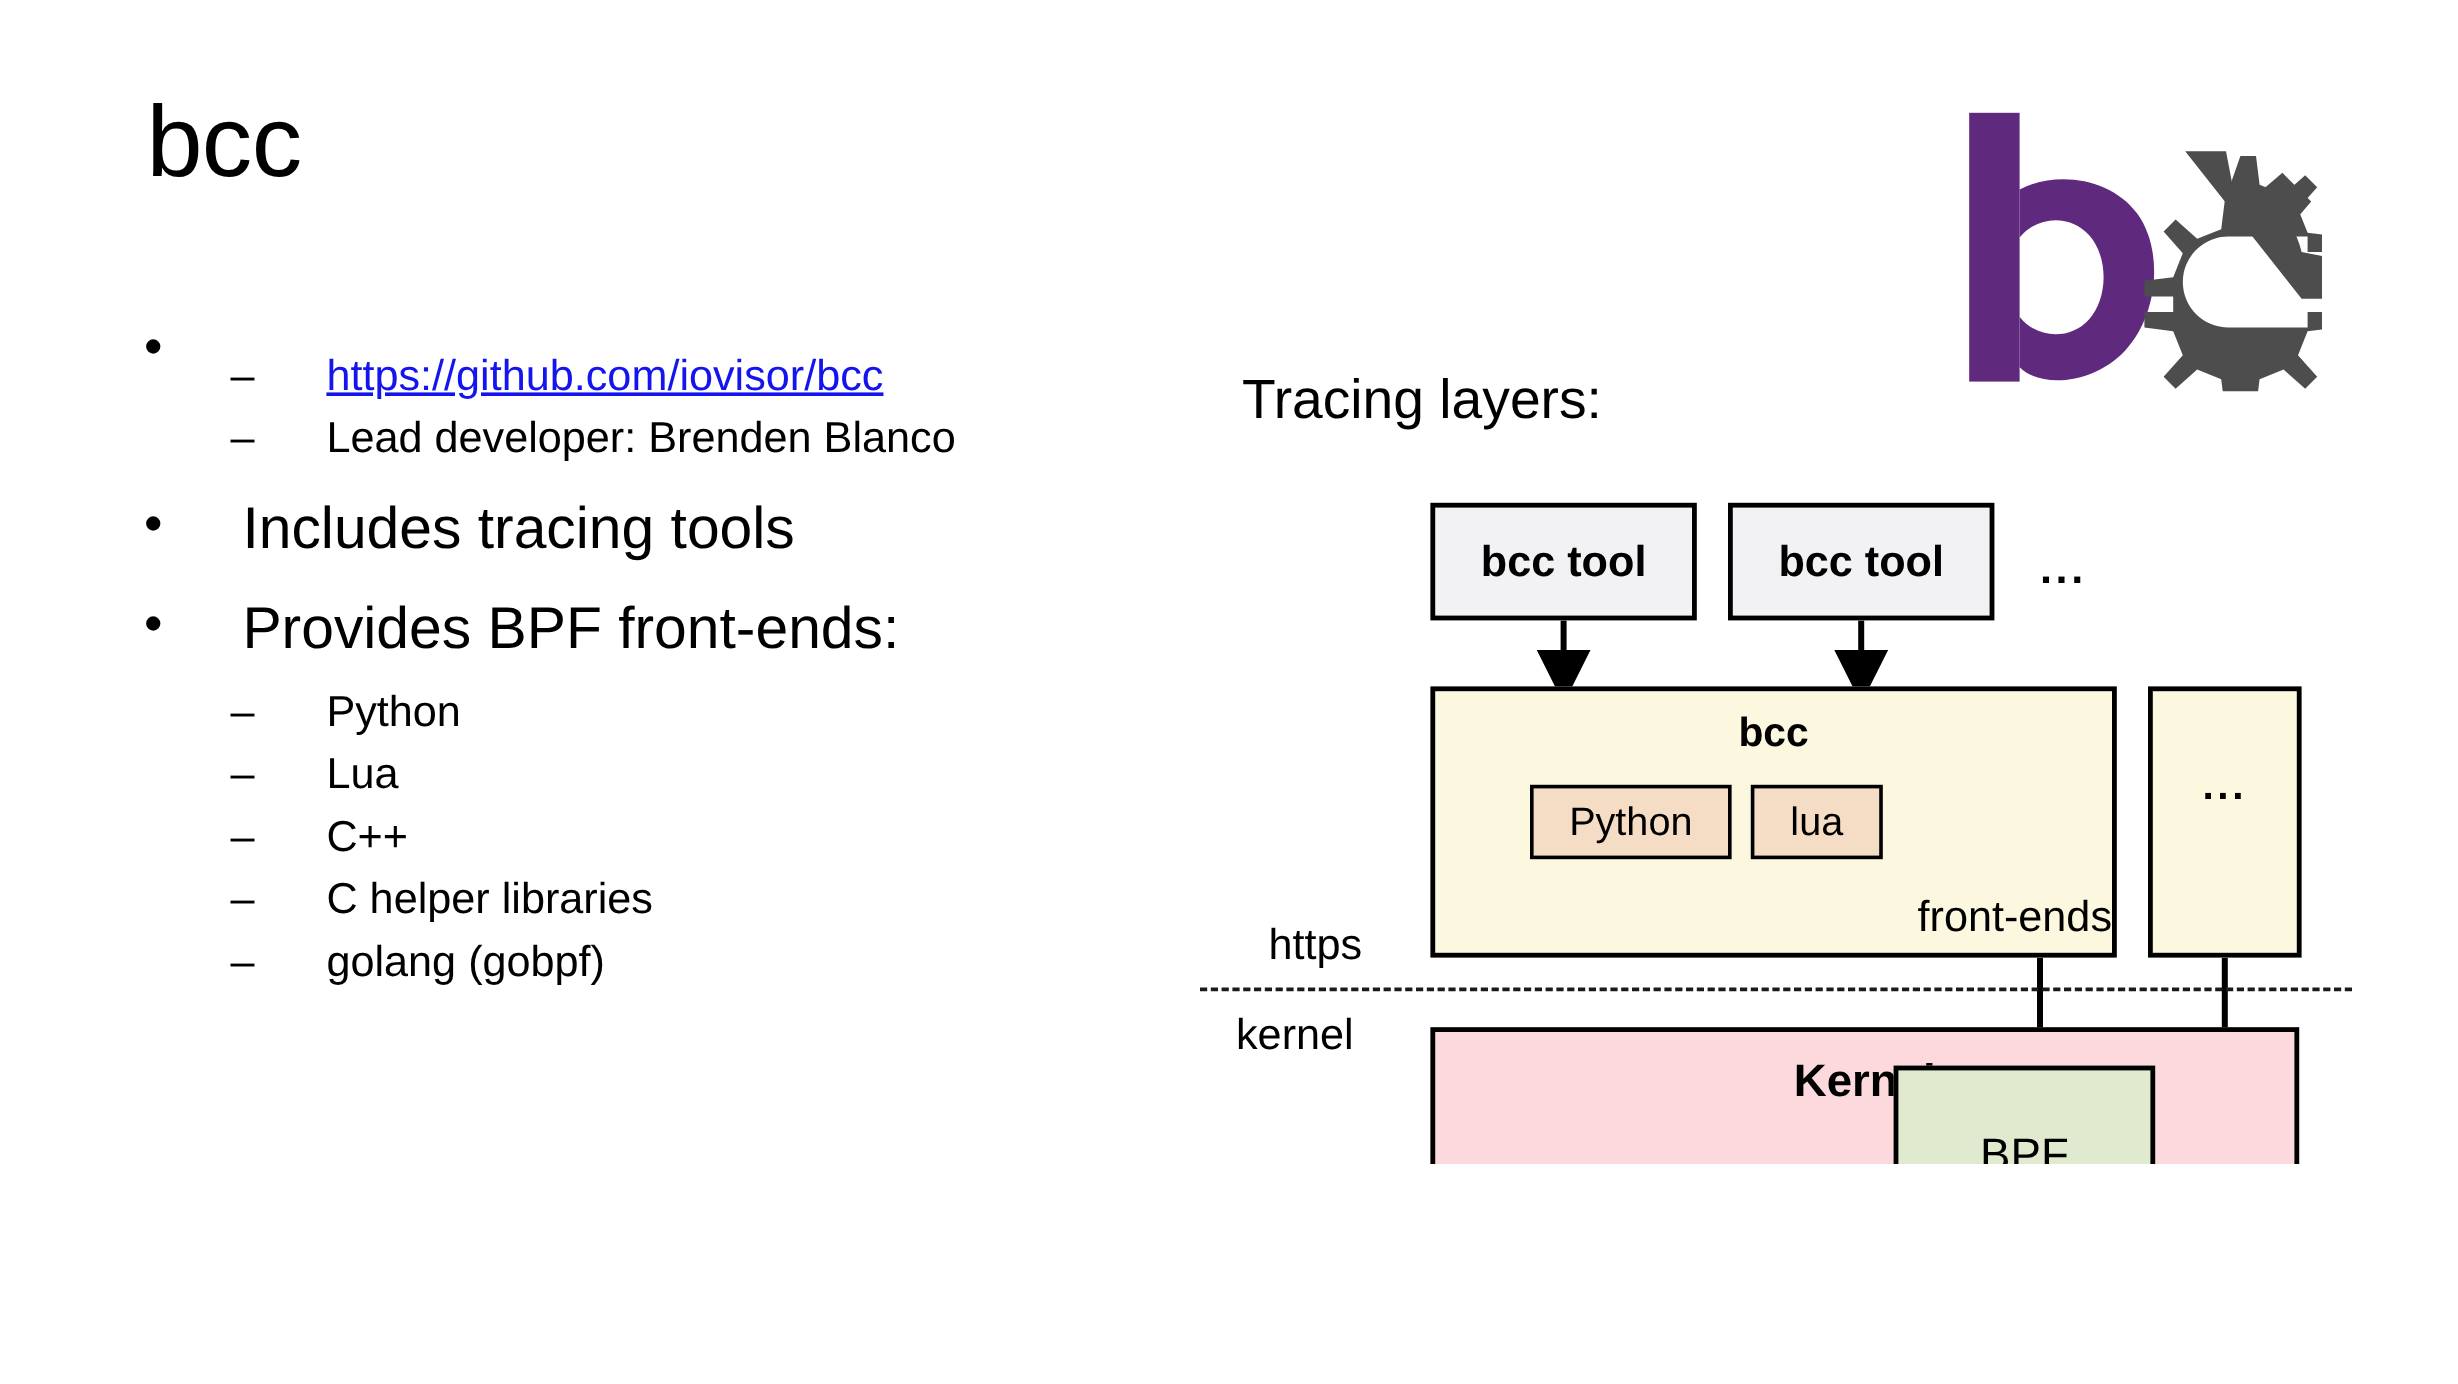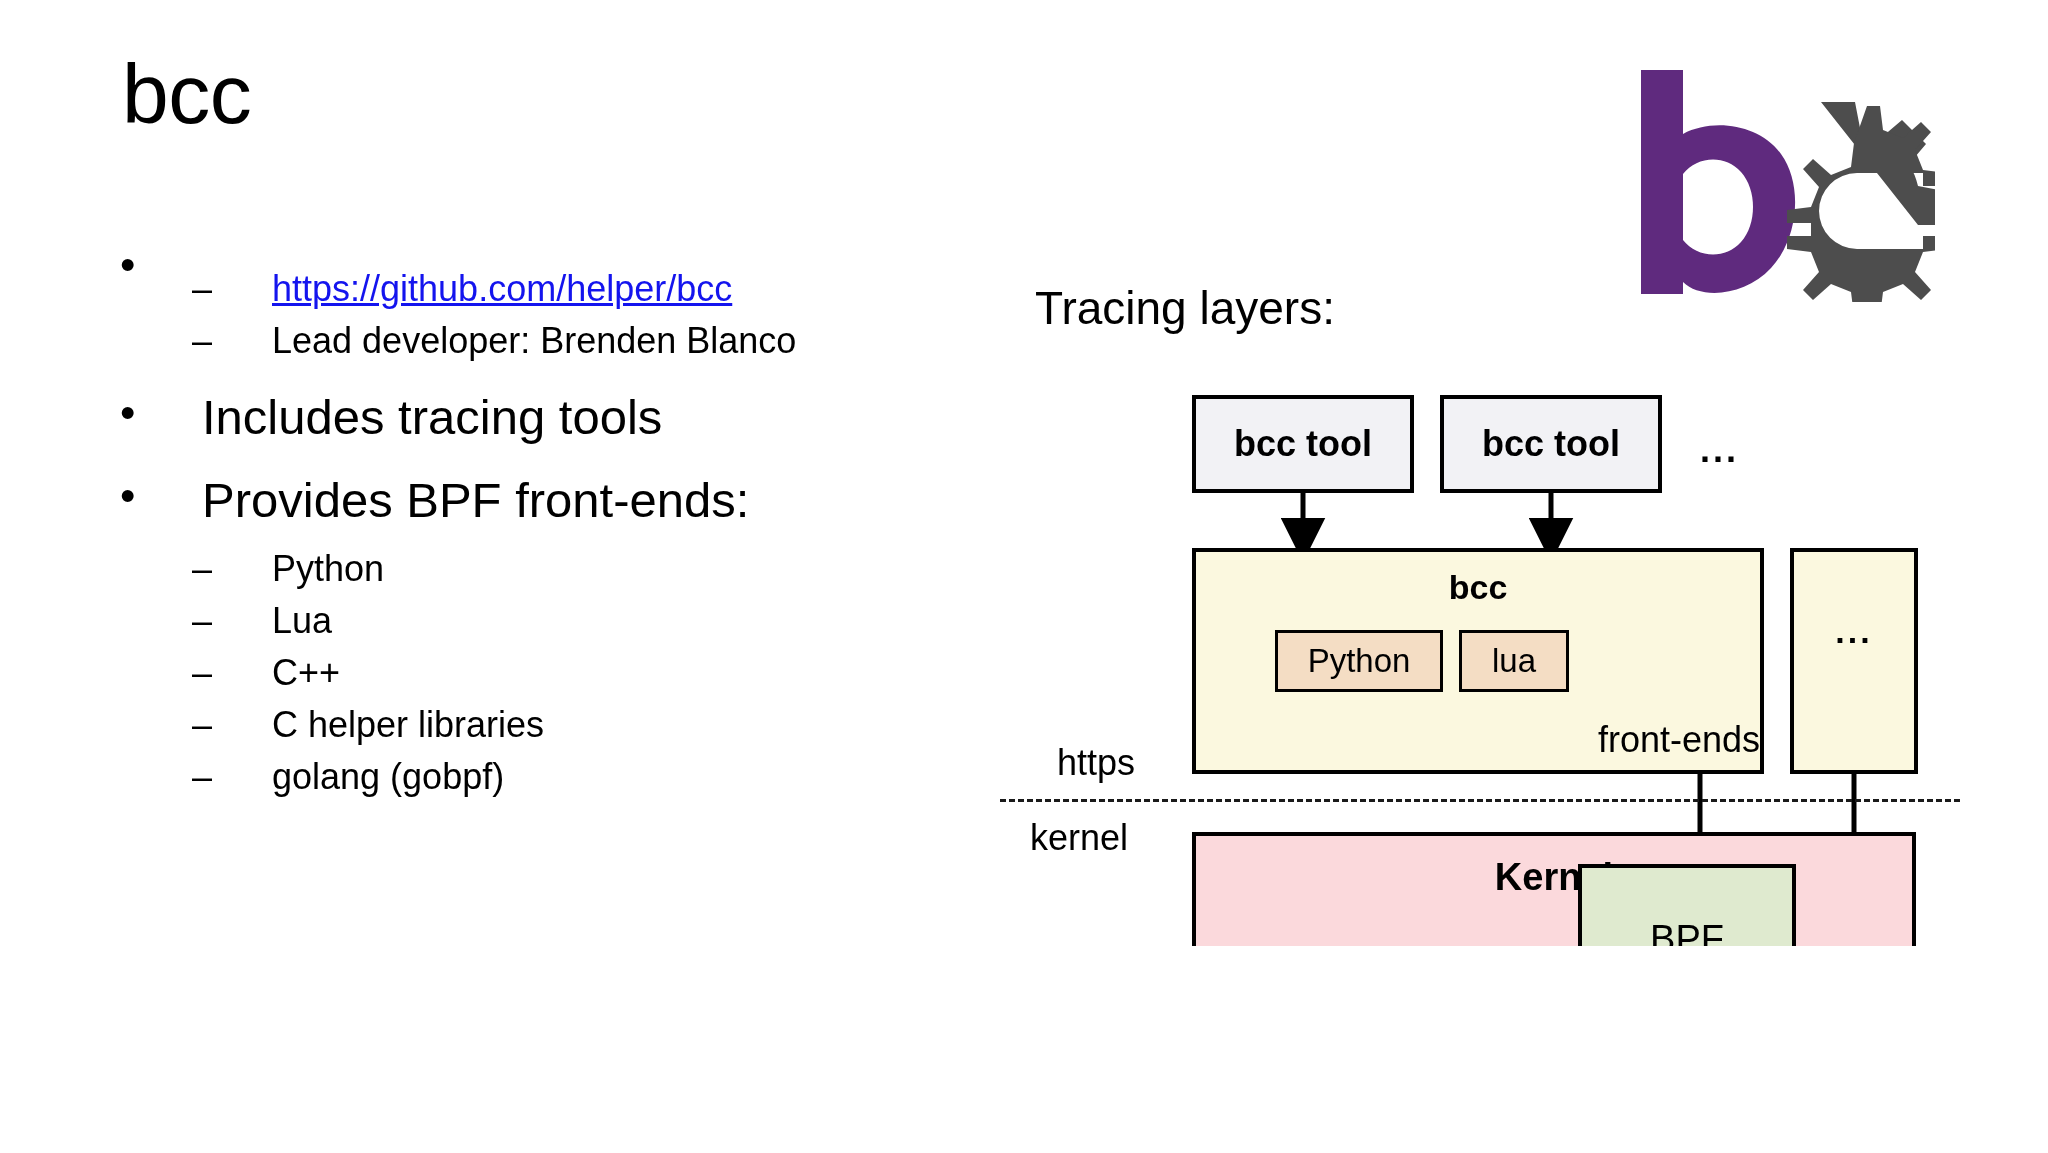--- a/index.html
+++ b/index.html
@@ -11,20 +11,21 @@
   body {
     font-family: "Liberation Sans", sans-serif;
     color: #000000;
   }
   #slide {
     position: relative;
     width: 2048px;
     height: 946px;
     background: #ffffff;
     overflow: hidden;
+    margin-top: 24px;
   }
 
   
   #slide-title {
     position: absolute;
     left: 122px;
     top: 52px;
     font-size: 84px;
     line-height: 1.0;
     font-weight: 400;
@@ -244,21 +245,21 @@
   <div id="slide-title">bcc</div>
 
   <div id="bullets">
 
     <div class="l1">
       <span class="marker">•</span>
     </div>
 
     <div class="l2">
       <span class="marker">–</span>
-      <span class="link">https://github.com/helper/bcc</span>
+      <span class="link">https://github.com/iovisor/bcc</span>
     </div>
 
     <div class="l2 gap-after">
       <span class="marker">–</span>
       <span>Lead developer: Brenden Blanco</span>
     </div>
 
     <div class="l1 gap-before">
       <span class="marker">•</span>
       <span>Includes tracing tools</span>

